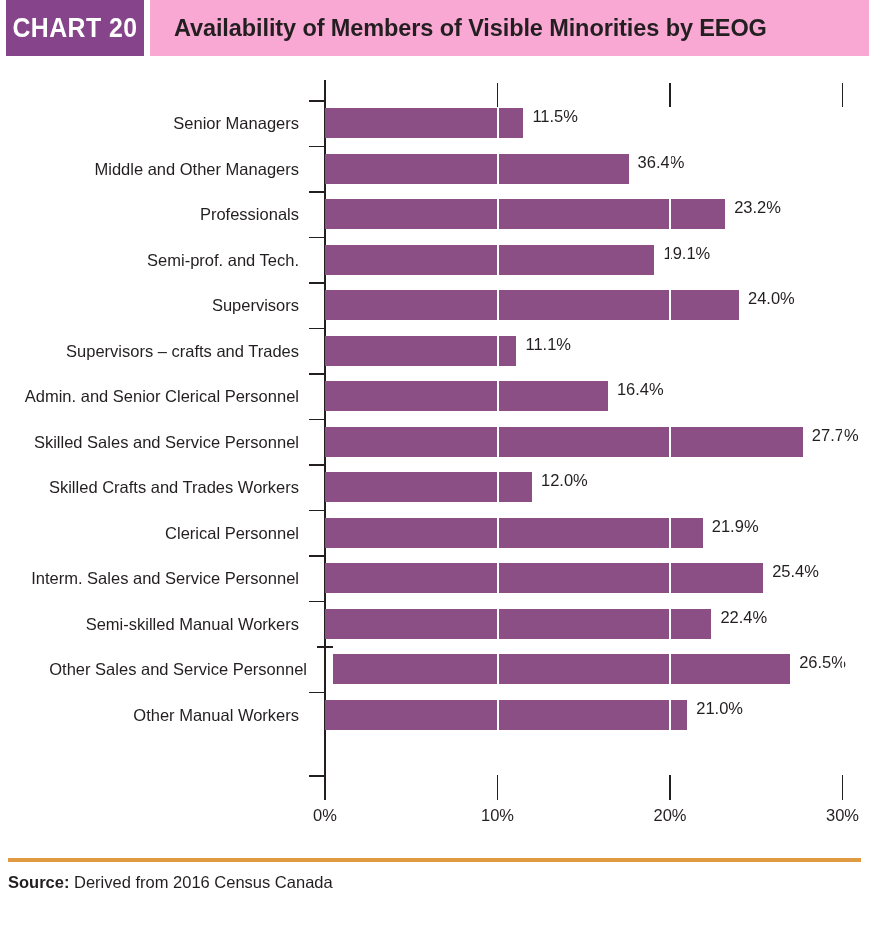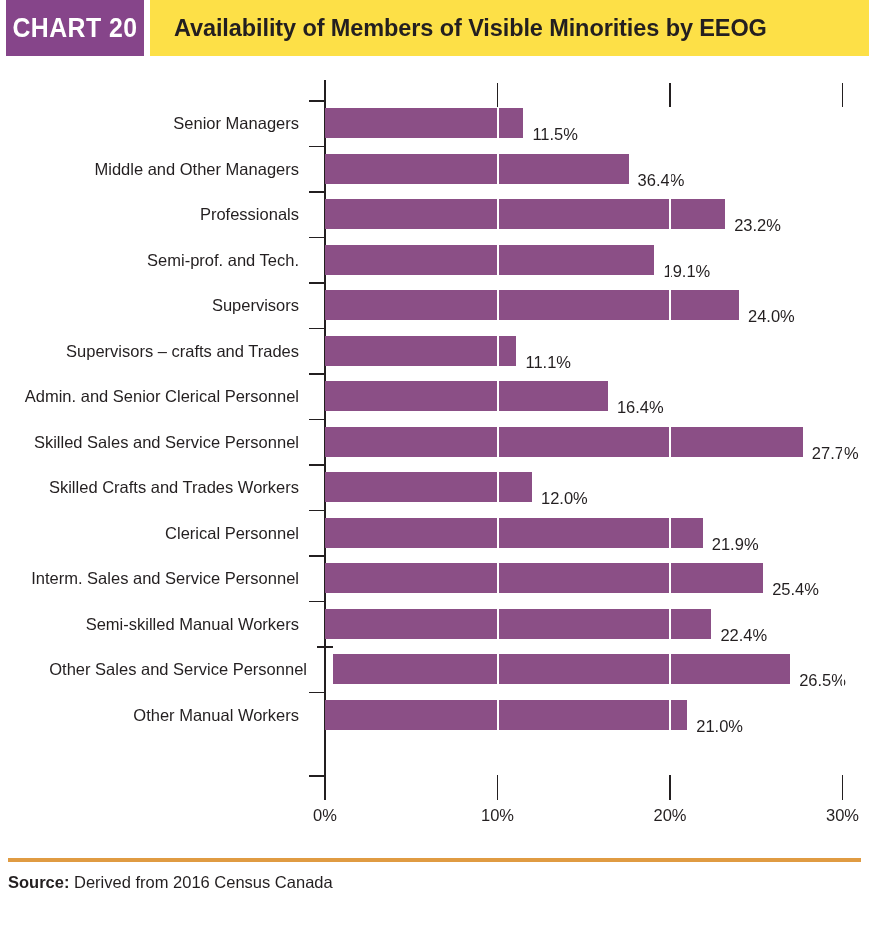--- a/index.html
+++ b/index.html
@@ -32,21 +32,21 @@
     justify-content: center;
     color: #ffffff;
     font-weight: bold;
     font-size: 27px;
     letter-spacing: 0.5px;
     font-family: "Liberation Sans", sans-serif;
     transform: scaleX(0.92);
   }
   #header-title-bar {
     flex: 1;
-    background: #fde047;
+    background: #f9a8d4;
     display: flex;
     align-items: center;
     padding-left: 24px;
   }
   #header-title {
     font-size: 23.5px;
     font-weight: bold;
     color: #231f20;
     letter-spacing: -0.1px;
   }
@@ -126,21 +126,21 @@
   }
   .bar {
     position: absolute;
     left: 325px;
     top: 8px;
     height: 30px;
     background: #8B4F86;
   }
   .bar-value {
     position: absolute;
-    top: 20px;
+    top: 2px;
     font-size: 16.5px;
     color: #231f20;
     line-height: 28px;
     white-space: nowrap;
   }
 
   
   .grid-line {
     position: absolute;
     top: 51px;

